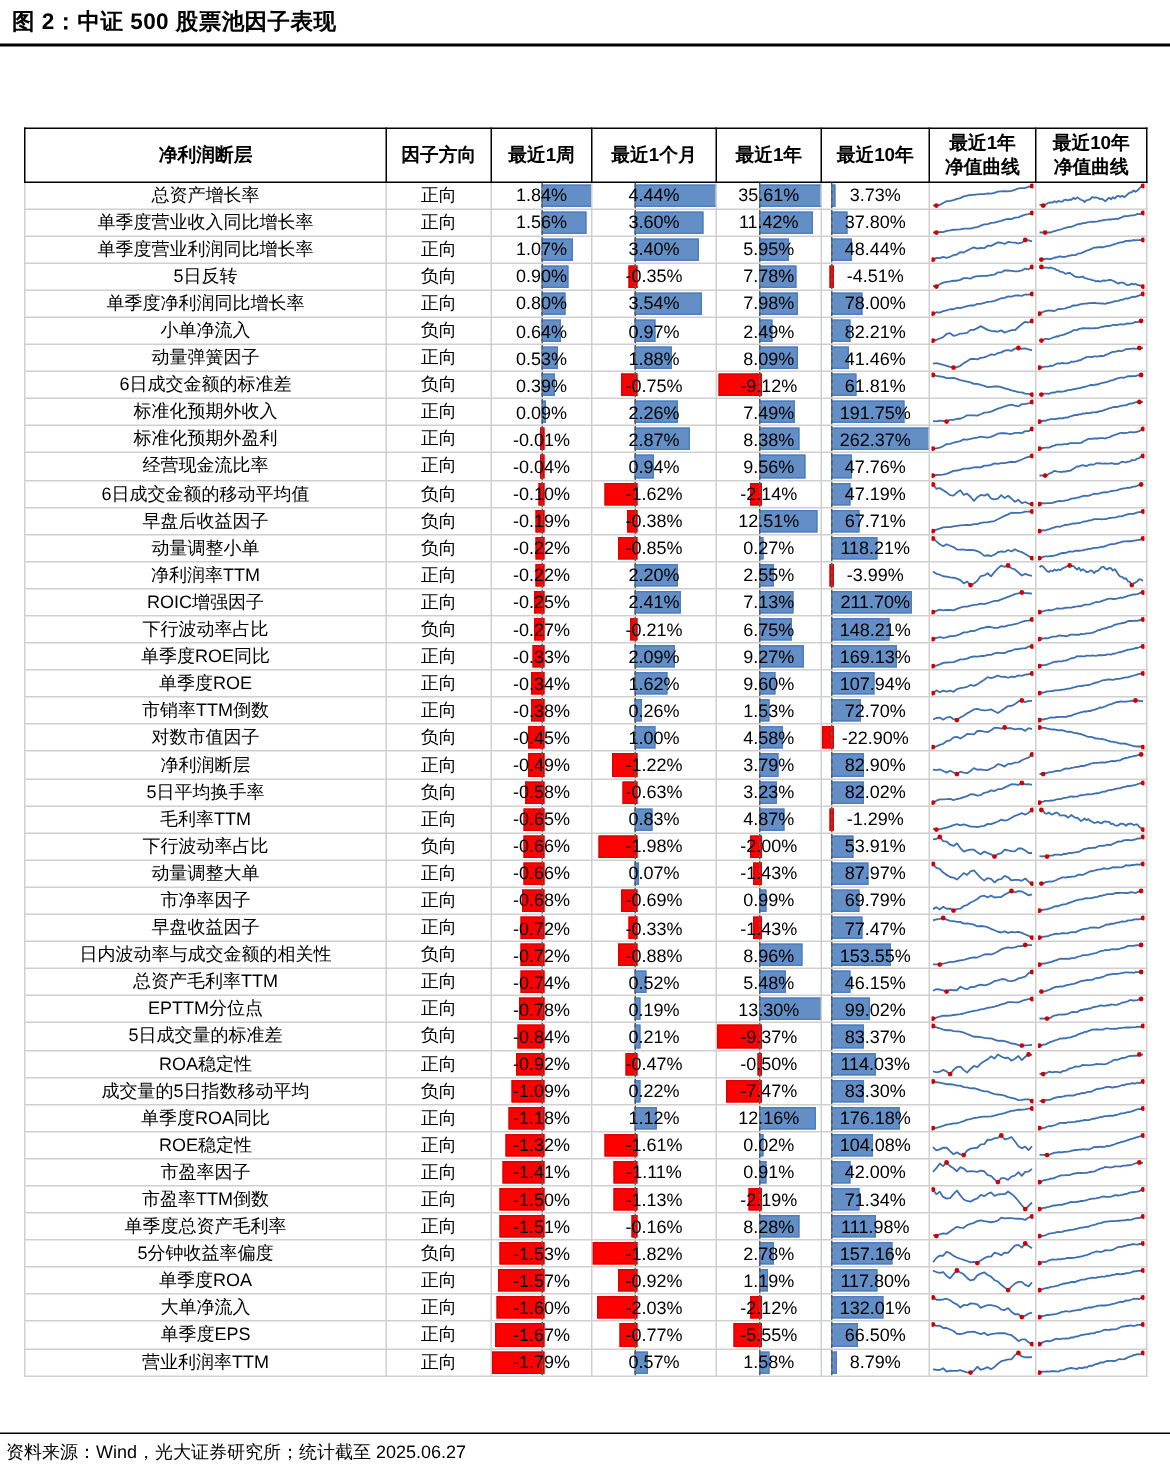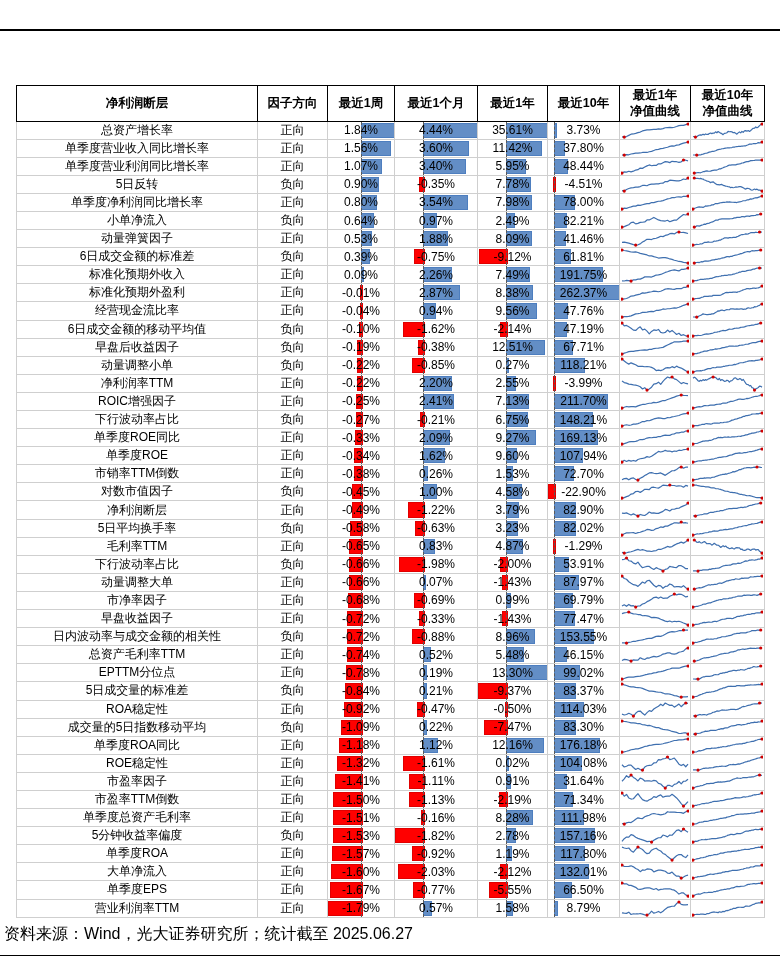--- a/index.html
+++ b/index.html
@@ -5,21 +5,21 @@
   html,body{margin:0;padding:0;background:#ffffff;}
   .page{
     position:relative;width:780px;height:980px;background:#fff;
     font-family:"Liberation Sans","DejaVu Sans",sans-serif;color:#000;overflow:hidden;
   }
   .fig-title{
     position:absolute;top:5px;left:8px;font-size:15px;font-weight:700;letter-spacing:.3px;
   }
   .title-rule{position:absolute;top:29px;left:0;width:780px;border-top:2px solid #000;}
   .foot-rule{position:absolute;top:955px;left:0;width:780px;border-top:1.5px solid #000;}
-  .source{position:absolute;top:924px;left:4px;font-size:16px;}
+  .source{position:absolute;top:960px;left:4px;font-size:12px;}
 
   table.factor-table{
     position:absolute;top:85px;left:16px;width:748px;
     border-collapse:collapse;table-layout:fixed;
     border:1.5px solid #000;
   }
   .factor-table th{
     border:1.5px solid var(--header-border,#000);
     font-size:12.5px;font-weight:700;text-align:center;vertical-align:middle;
     padding:1px 0;line-height:1.3;background:#fff;
@@ -39,20 +39,21 @@
   td.num .databar.pos{background:var(--bar-pos,#638EC6);border:1px solid var(--bar-pos-b,#4D7EBF);}
   td.num .databar.neg{background:var(--bar-neg,#FF0000);border:1px solid var(--bar-neg-b,#E00000);}
   td.num .axisline{position:absolute;top:0;bottom:0;width:0;border-left:1px dashed #5a5a5a;z-index:1;}
   td.num .val{position:relative;z-index:2;}
   td.spark-cell svg{position:absolute;left:1px;top:0;width:calc(100% - 2px);height:100%;display:block;}
 </style>
 </head>
 <body>
 
 <div class="page">
+  <div class="fig-title">图 2：中证 500 股票池因子表现</div>
   <div class="title-rule"></div>
 
   <table class="factor-table">
     <colgroup>
       <col style="width:241px">
         <col style="width:70px">
         <col style="width:67px">
         <col style="width:83px">
       <col style="width:70px">
         <col style="width:72px">
@@ -881,21 +882,21 @@
               <circle cx="6.1" cy="15.0" r="1.6" fill="#D00000"></circle>
             </svg>
           </td>
         </tr>
         <tr>
           <td class="name">市盈率因子</td>
           <td class="dir">正向</td>
           <td class="num"><div class="databar neg" style="left:10.47%;width:38.84%"></div><div class="axisline" style="left:49.31%"></div><span class="val">-1.41%</span></td>
           <td class="num"><div class="databar neg" style="left:17.41%;width:16.52%"></div><div class="axisline" style="left:33.93%"></div><span class="val">-1.11%</span></td>
           <td class="num"><div class="databar pos" style="left:40.63%;width:3.95%"></div><div class="axisline" style="left:40.63%"></div><span class="val">0.91%</span></td>
-          <td class="num"><div class="databar pos" style="left:8.03%;width:16.53%"></div><div class="axisline" style="left:8.03%"></div><span class="val">31.64%</span></td>
+          <td class="num"><div class="databar pos" style="left:8.03%;width:16.53%"></div><div class="axisline" style="left:8.03%"></div><span class="val">42.00%</span></td>
           <td class="spark-cell">
             <svg viewBox="0 0 69 17" preserveAspectRatio="none">
               <polyline points="1.0,8.2 3.3,5.8 5.6,2.7 7.9,4.4 10.2,2.0 12.6,4.4 14.9,5.8 17.2,7.9 19.5,5.1 21.8,6.0 24.1,8.0 26.4,7.7 28.7,7.9 31.0,8.2 33.3,7.4 35.7,7.8 38.0,10.3 40.3,10.9 42.6,13.2 44.9,15.0 47.2,12.3 49.5,12.4 51.8,13.5 54.1,11.3 56.4,10.7 58.8,8.4 61.1,10.8 63.4,8.2 65.7,8.0 68.0,6.2" fill="none" stroke="#3E6FAF" stroke-width="1.2" stroke-linejoin="round"></polyline>
               <circle cx="10.2" cy="2.0" r="1.6" fill="#D00000"></circle>
               <circle cx="44.9" cy="15.0" r="1.6" fill="#D00000"></circle>
             </svg>
           </td>
           <td class="spark-cell">
             <svg viewBox="0 0 72 17" preserveAspectRatio="none">
               <polyline points="1.0,15.0 2.3,14.6 3.5,13.9 4.8,13.6 6.1,13.3 7.4,13.2 8.6,12.6 9.9,12.7 11.2,12.2 12.5,11.6 13.7,11.2 15.0,10.6 16.3,10.5 17.5,10.5 18.8,10.3 20.1,10.4 21.4,10.4 22.6,9.8 23.9,9.4 25.2,9.3 26.5,8.9 27.7,9.0 29.0,8.9 30.3,9.0 31.5,8.9 32.8,8.9 34.1,8.5 35.4,8.3 36.6,8.1 37.9,8.1 39.2,7.4 40.5,6.8 41.7,6.2 43.0,5.8 44.3,5.5 45.5,4.9 46.8,5.1 48.1,5.2 49.4,5.3 50.6,5.0 51.9,4.6 53.2,4.6 54.5,4.6 55.7,4.7 57.0,4.2 58.3,4.0 59.5,4.1 60.8,3.8 62.1,3.8 63.4,3.5 64.6,3.0 65.9,2.5 67.2,2.2 68.5,2.0 69.7,2.2 71.0,2.3" fill="none" stroke="#3E6FAF" stroke-width="1.2" stroke-linejoin="round"></polyline>

